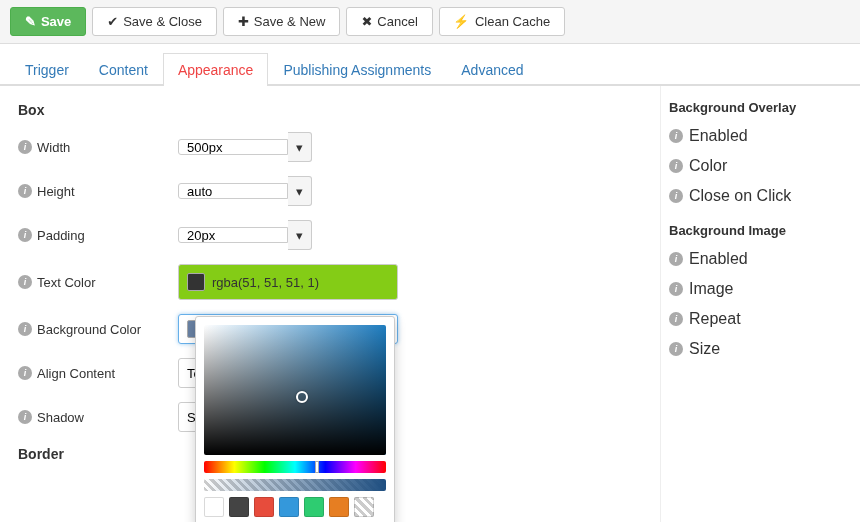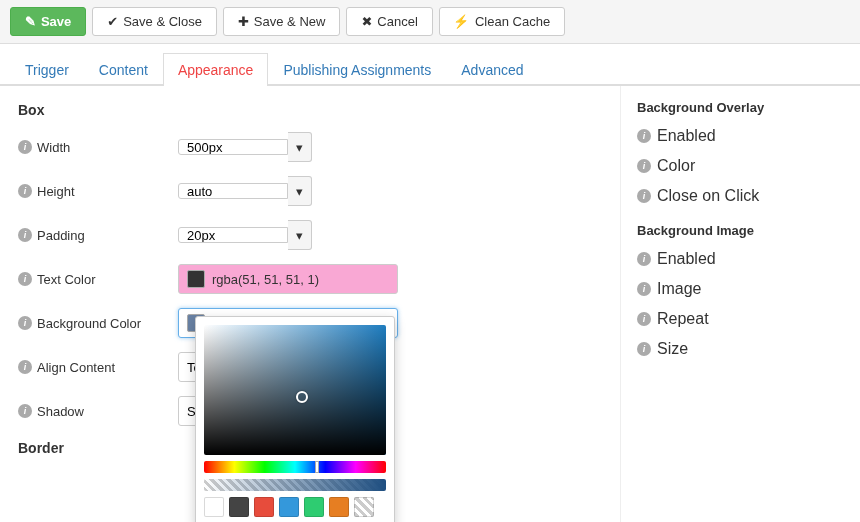--- a/index.html
+++ b/index.html
@@ -82,22 +82,22 @@
       background: #fff; box-shadow: 0 0 4px rgba(102,175,233,0.6);
     }
     .color-swatch {
       width: 18px; height: 18px; border-radius: 2px; margin-right: 7px; flex-shrink: 0;
       border: 1px solid #aaa;
     }
     .color-input-wrap span { font-size: 12px; color: #333; }
 
     .color-input-plain {
       display: flex; align-items: center; border: 1px solid #ccc;
-      border-radius: 3px; padding: 4px 8px; width: 220px; height: 30px;
-      background: #f9a8d4;
+      border-radius: 3px; padding: 4px 8px; width: 220px; height: 36px;
+      background: #84cc16;
     }
 
     .select-wrap {
       position: relative; display: inline-block;
     }
     .select-ctrl {
       appearance: none; -webkit-appearance: none;
       border: 1px solid #ccc; border-radius: 3px;
       padding: 5px 28px 5px 8px; font-size: 13px; height: 30px;
       background: #fff; cursor: pointer; width: 150px;
@@ -152,21 +152,21 @@
     #color-swatches {
       display: flex; gap: 5px; align-items: center; flex-wrap: nowrap;
     }
     .swatch {
       width: 20px; height: 20px; border-radius: 2px; cursor: pointer;
       border: 1px solid rgba(0,0,0,0.15); flex-shrink: 0;
     }
 
     
     #right-panel {
-      width: 240px; padding: 14px 16px; border-left: 1px solid #eee;
+      width: 200px; padding: 14px 8px; border-left: 1px solid #eee;
       flex-shrink: 0;
     }
     .right-section-title {
       font-size: 13px; font-weight: bold; margin-bottom: 12px; color: #333;
     }
     .right-field-row {
       display: flex; align-items: center; gap: 6px; margin-bottom: 12px;
     }
     .right-field-label { font-size: 16px; color: #333; }
 

